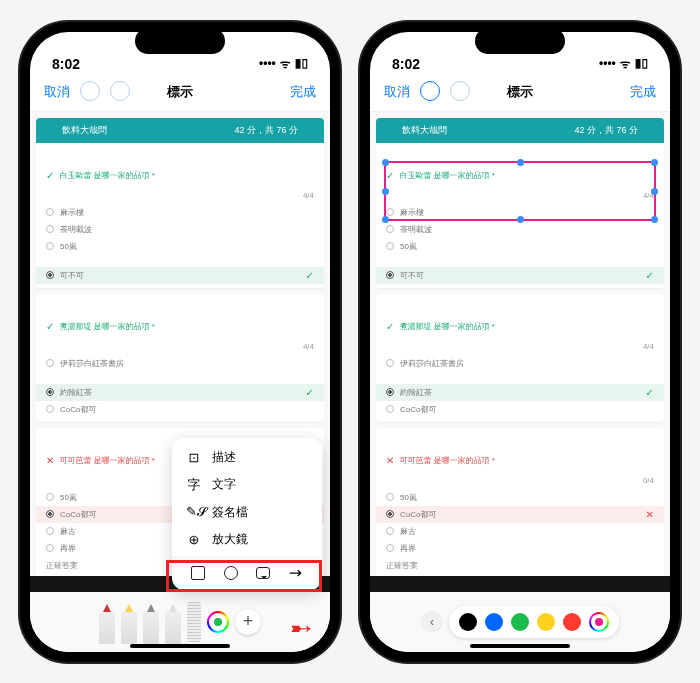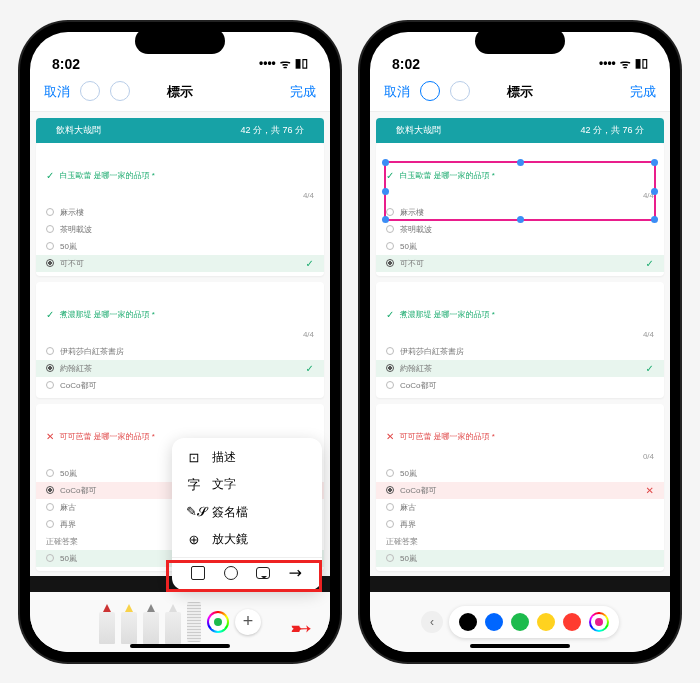--- a/index.html
+++ b/index.html
@@ -76,21 +76,21 @@
   .content {
     flex: 1;
     background: #f8f8f8;
     overflow: hidden;
     padding: 6px;
   }
   .quiz-header {
     background: #17a2a6;
     color: #fff;
     border-radius: 4px 4px 0 0;
-    padding: 6px 20px;
+    padding: 6px 26px;
     display: flex;
     justify-content: space-between;
     font-size: 9px;
   }
   .card {
     background: #fff;
     border-radius: 4px;
     margin-bottom: 6px;
     padding: 4px 0;
     box-shadow: 0 1px 2px rgba(0,0,0,0.05);
@@ -107,21 +107,21 @@
   .option-row {
     display: flex; align-items:center; justify-content:space-between;
     padding: 3px 10px; font-size: 8px; color:#777;
   }
   .radio {
     width:8px; height:8px; border:1px solid #bbb; border-radius:50%;
     margin-right:6px; display:inline-block; flex-shrink:0;
   }
   .radio.selected { border-color:#555; background: radial-gradient(circle,#555 40%,transparent 45%); }
   .opt-left { display:flex; align-items:center; }
-  .hl-green { background:#e8f5ee; }
+  .hl-green { background:#e8f5ee;margin-top:12px; }
   .hl-red { background:#fdecec; }
   .ans-label { color:#888; font-size:8px; padding:3px 10px; }
   .selection-frame {
     position:absolute; border:2px solid #e91e8c;
     left:8px; right:8px; top:18px; height:60px;
     pointer-events:none;
   }
   .sel-handle {
     position:absolute; width:7px; height:7px; background:#3b8df5;
     border-radius:50%;

